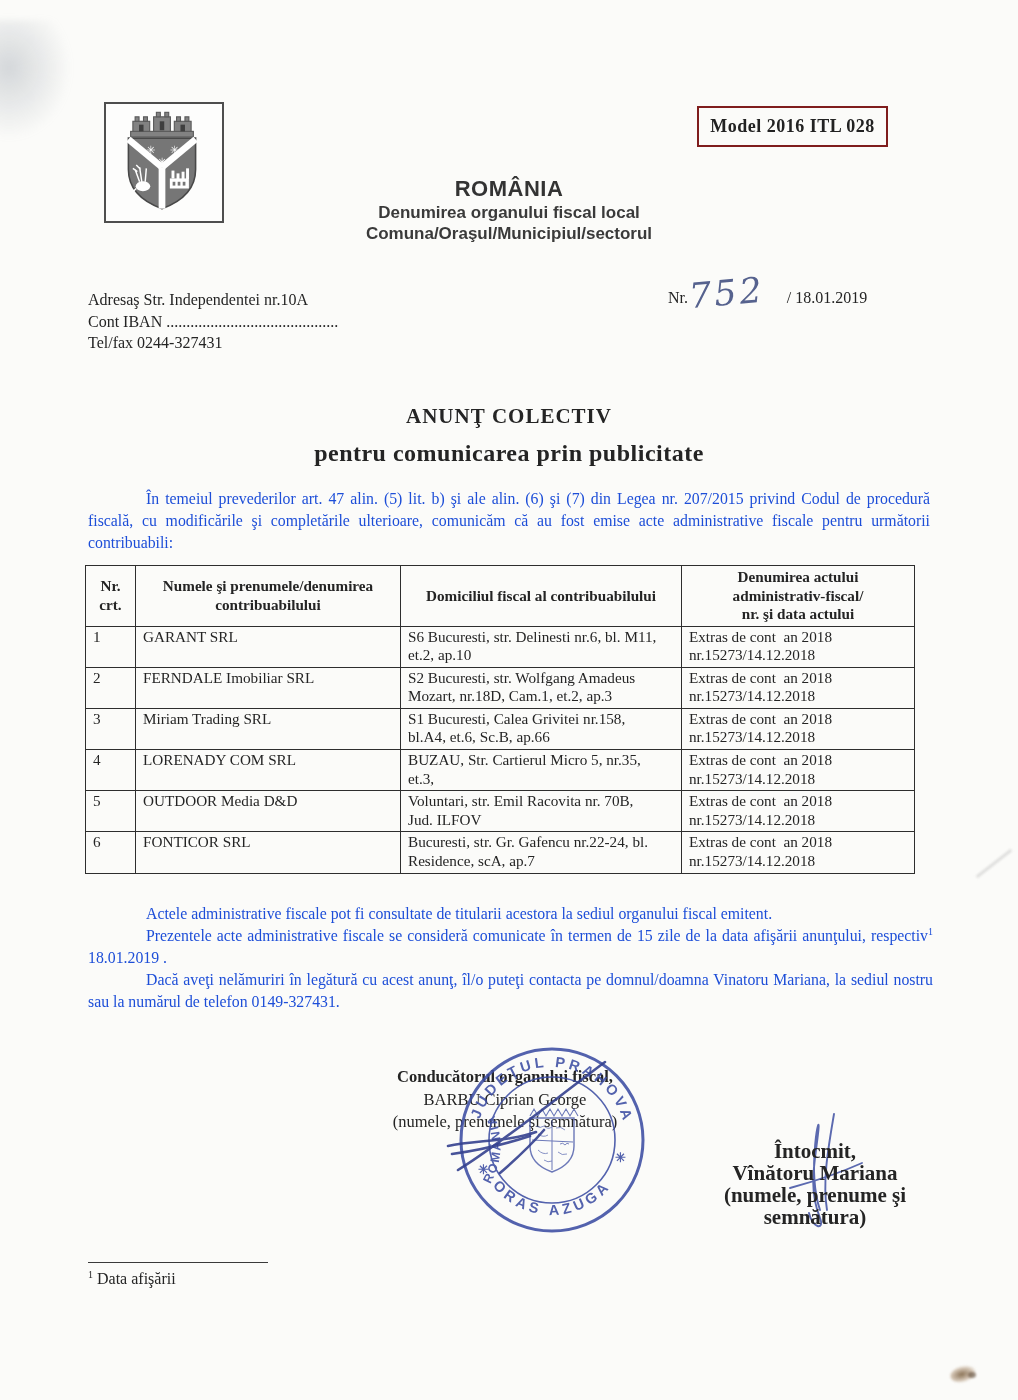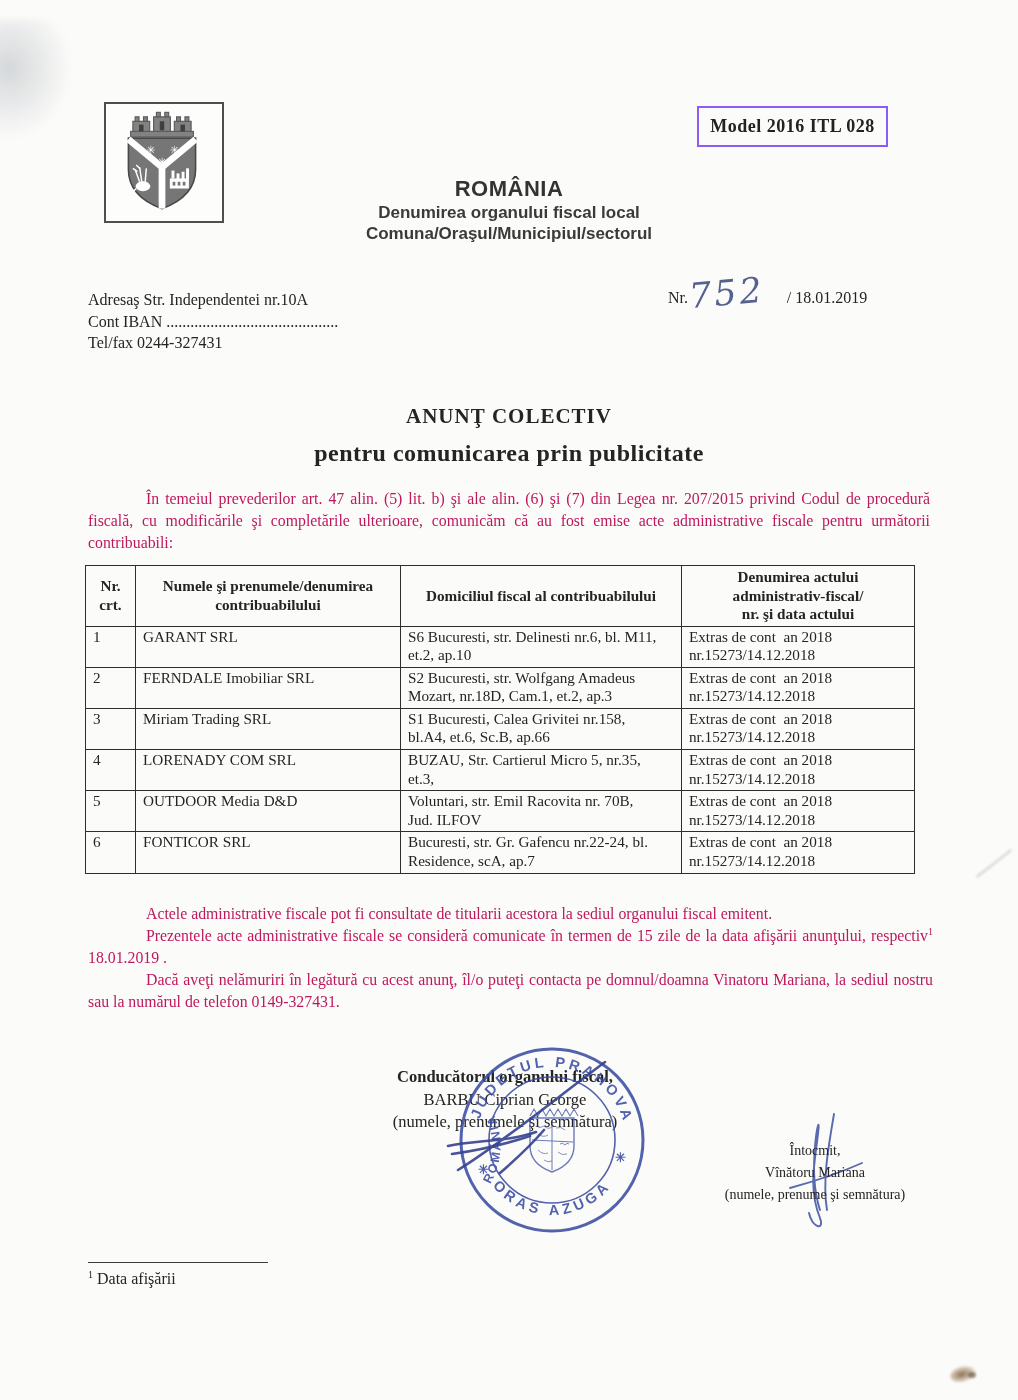--- a/index.html
+++ b/index.html
@@ -16,21 +16,21 @@
   .edge-mark{left:972px;top:862px;width:44px;height:3px;background:rgba(170,170,170,.35);
     transform:rotate(-38deg);filter:blur(1px);}
   .stain{left:950px;top:1366px;width:26px;height:16px;border-radius:50%;
     background:radial-gradient(ellipse at 45% 50%, rgba(110,80,45,.8), rgba(150,110,70,.35) 55%, rgba(150,110,70,0) 75%);
     filter:blur(1.2px);transform:rotate(-15deg);}
   .stain-dot{left:968px;top:1372px;width:8px;height:6px;border-radius:50%;
     background:rgba(80,60,40,.55);filter:blur(.8px);}
 
   
   .coat-box{left:104px;top:102px;width:116px;height:117px;border:2px solid #4e4e4e;background:#fdfdfc;}
-  .model-box{left:697px;top:106px;width:187px;height:37px;border:2px solid #8b5cf6;
+  .model-box{left:697px;top:106px;width:187px;height:37px;border:2px solid #7f1d1d;
     display:flex;align-items:center;justify-content:center;
     font-weight:bold;font-size:18px;letter-spacing:.5px;color:#222;}
   .hdr-center{left:284px;top:176px;width:450px;text-align:center;
     font-family:"Liberation Sans",sans-serif;font-weight:bold;color:#3a3a3a;}
   .hdr-country{font-size:22px;letter-spacing:.5px;color:#333;}
   .hdr-line{font-size:17px;line-height:21px;}
 
   
   .issuer{left:88px;top:289px;width:420px;font-size:16px;line-height:21.5px;color:#242424;}
 
@@ -41,41 +41,41 @@
     letter-spacing:3px;position:relative;top:2px;margin:0 6px 0 1px;}
   .reg-date{margin-left:16px;}
 
   
   .doc-title{left:0;top:404px;width:1018px;text-align:center;font-weight:bold;
     font-size:21px;letter-spacing:1px;color:#242424;}
   .doc-subtitle{left:0;top:440px;width:1018px;text-align:center;font-weight:bold;
     font-size:24px;letter-spacing:.5px;color:#242424;}
 
   
-  .para{font-size:15.8px;line-height:22px;text-align:justify;color:#be185d;}
+  .para{font-size:15.8px;line-height:22px;text-align:justify;color:#1d4ed8;}
   .intro{left:88px;top:488px;width:842px;text-indent:58px;}
   .body-paras{left:88px;top:903px;width:845px;}
   .body-paras p{margin:0;text-indent:58px;}
   sup{font-size:10px;vertical-align:super;line-height:0;}
 
   
   table.contrib{left:85px;top:565px;position:absolute;border-collapse:collapse;
     table-layout:fixed;width:829px;background:transparent;}
   table.contrib th,table.contrib td{border:1.6px solid #2e2e2e;
     font-size:15.2px;color:#242424;vertical-align:middle;}
   table.contrib th{font-weight:bold;text-align:center;line-height:18.5px;
     padding:2px 4px;white-space:pre-line;}
   table.contrib td{vertical-align:top;line-height:18.6px;padding:1px 7px 2px 7px;
     white-space:pre-wrap;}
   td.c-nr{text-align:left;padding-left:10px;}
 
   
   .sig-left{left:340px;top:1066px;width:330px;text-align:center;font-size:16.5px;line-height:22.5px;color:#242424;}
   .sig-left .role{font-weight:bold;}
-  .sig-right{left:690px;top:1140px;width:250px;text-align:center;font-size:14px;line-height:22px;color:#242424;}
+  .sig-right{left:690px;top:1140px;width:250px;text-align:center;font-size:21px;line-height:22px;color:#242424;font-weight:bold;}
   .stamp-svg{left:452px;top:1040px;width:200px;height:200px;opacity:.88;}
   .stamp-sign{left:440px;top:1048px;width:230px;height:150px;}
   .pen-sign{left:772px;top:1092px;width:95px;height:145px;}
 
   
   .foot-line{left:88px;top:1262px;width:180px;border-top:1.6px solid #3a3a3a;height:0;}
   .footnote{left:88px;top:1270px;font-size:16px;color:#242424;}
 </style>
 </head>
 <body>

